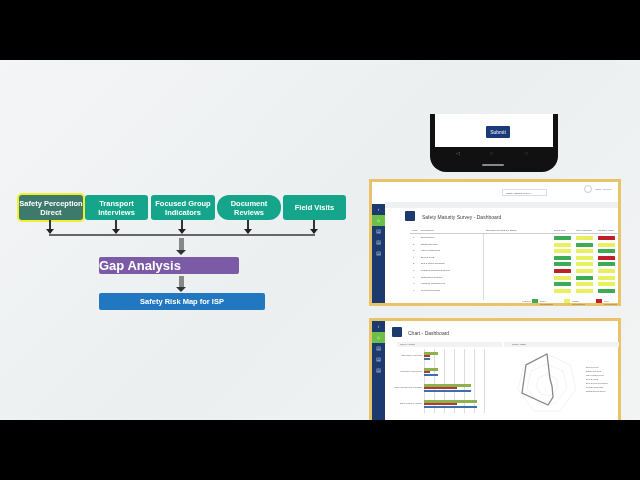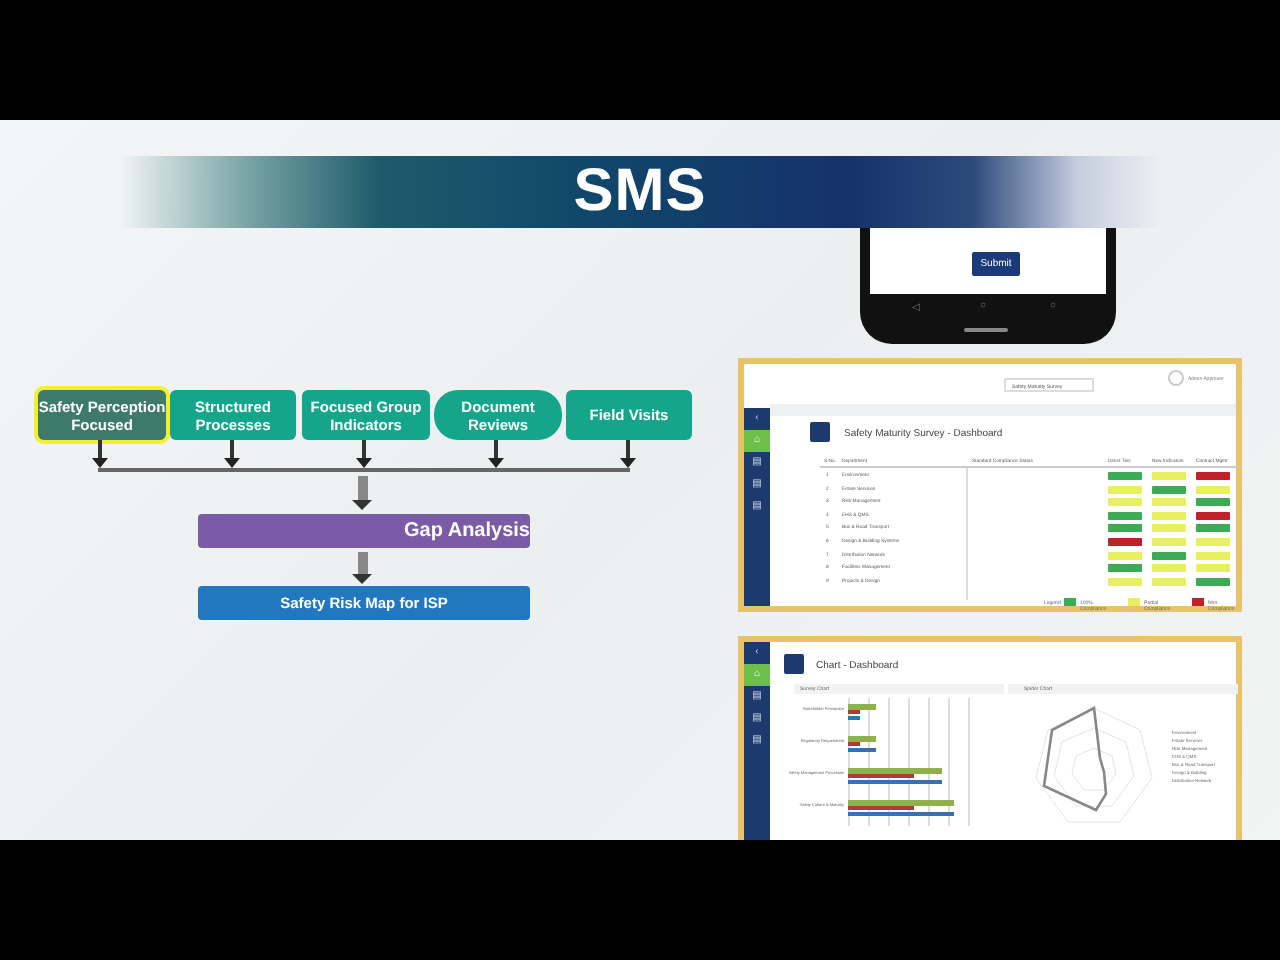--- a/index.html
+++ b/index.html
@@ -17,21 +17,21 @@
   .nav-bar { position: absolute; left: 0; right: 0; top: 36px; height: 10px; }
   .nav-icon { position: absolute; top: 0; color: #777; font-size: 5px; }
   .home-bar { position: absolute; left: 52px; top: 50px; width: 22px; height: 2px; background: #888; border-radius: 1px; }
 
   
   .flow-box { position: absolute; height: 25px; background: #14a58a; color: #fff; font-weight: bold; font-size: 7.5px; line-height: 9px; text-align: center; border-radius: 3px; display: flex; align-items: center; justify-content: center; }
   .flow-box.selected { background: #3e7a6c; box-shadow: 0 0 0 2px #f0f030; }
   .arrow-v { position: absolute; width: 2px; background: #333; }
   .arrow-head { position: absolute; width: 0; height: 0; border-left: 4px solid transparent; border-right: 4px solid transparent; border-top: 5px solid #222; }
   .h-line { position: absolute; height: 1.5px; background: #666; }
-  .gap-box { position: absolute; left: 99px; top: 197px; width: 166px; height: 17px; background: #7b5aa6; color: #fff; font-weight: bold; font-size: 10px; line-height: 17px; text-align: right; border-radius: 2px; }
+  .gap-box { position: absolute; left: 99px; top: 197px; width: 140px; height: 17px; background: #7b5aa6; color: #fff; font-weight: bold; font-size: 13px; line-height: 17px; text-align: left; border-radius: 2px; }
   .road-box { position: absolute; left: 99px; top: 233px; width: 166px; height: 17px; background: #2278c0; color: #fff; font-weight: bold; font-size: 7.5px; line-height: 17px; text-align: center; border-radius: 2px; }
   .thick-arrow { position: absolute; width: 5px; background: #888; }
   .thick-head { position: absolute; width: 0; height: 0; border-left: 5px solid transparent; border-right: 5px solid transparent; border-top: 5px solid #333; }
 
   
   .panel { position: absolute; background: #fff; border: 3px solid #e9c36a; }
   .side { position: absolute; left: 0; top: 0; bottom: 0; width: 13px; background: #1d3a6e; }
   .side .s-item { width: 13px; height: 11px; color: #cfd9ee; font-size: 5px; text-align: center; line-height: 11px; }
   .side .s-item.active { background: #6cc04a; color: #fff; }
   .dash-title { position: absolute; font-size: 5px; color: #444; }
@@ -42,42 +42,39 @@
   .legend-sw { position: absolute; width: 6px; height: 4px; }
   .legend-tx { position: absolute; font-size: 2.5px; color: #666; }
   .bar { position: absolute; height: 2.6px; }
   .chart-sub { position: absolute; font-size: 2.5px; color: #666; }
 </style>
 </head>
 <body>
 
 <div class="frame">
 
-  <div class="banner">
-    <div class="banner-title">SMS</div>
-  </div>
 
   <div class="phone">
     <div class="phone-screen">
       <div class="submit-btn">Submit</div>
     </div>
     <div class="nav-bar">
       <span class="nav-icon" style="left:26px">◁</span>
       <span class="nav-icon" style="left:60px">○</span>
       <span class="nav-icon" style="left:95px">○</span>
     </div>
     <div class="home-bar"></div>
   </div>
 
   <div>
     <div class="flow-box selected" style="left:19px;top:135px;width:64px;">
-        <span>Safety Perception Focused</span>
+        <span>Safety Perception Direct</span>
       </div>
     <div class="flow-box" style="left:85px;top:135px;width:63px;">
-        <span>Structured Processes</span>
+        <span>Transport Interviews</span>
       </div>
     <div class="flow-box" style="left:151px;top:135px;width:64px;">
         <span>Focused Group Indicators</span>
       </div>
     <div class="flow-box" style="left:217px;top:135px;width:64px;border-radius:12px;">
         <span>Document Reviews</span>
       </div>
     <div class="flow-box" style="left:283px;top:135px;width:63px;">
         <span>Field Visits</span>
       </div>

